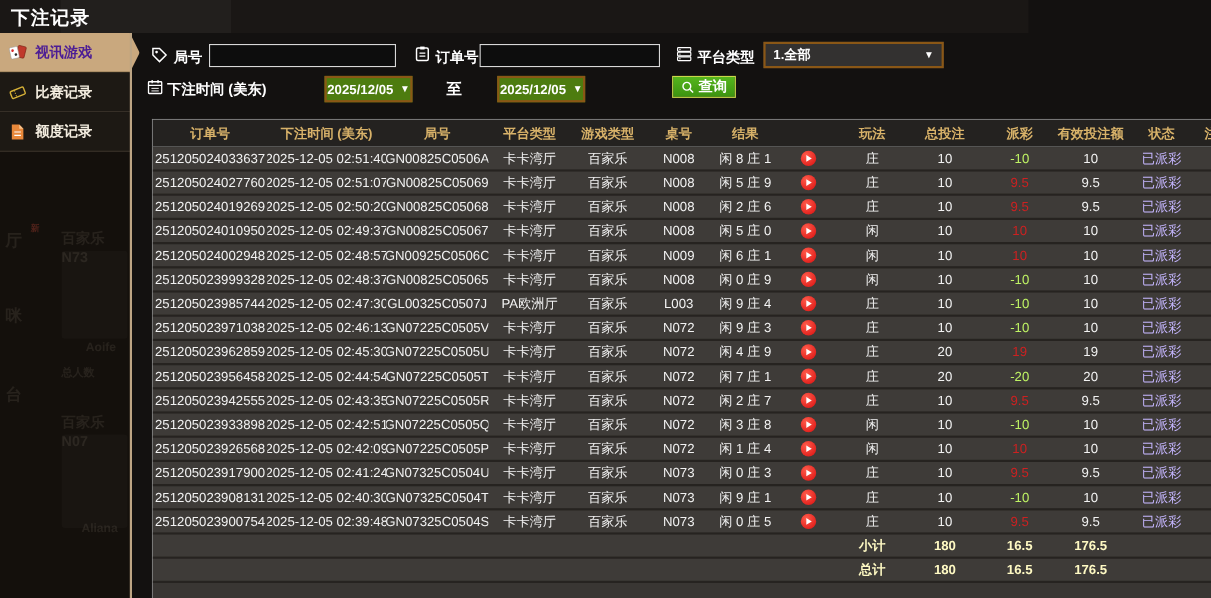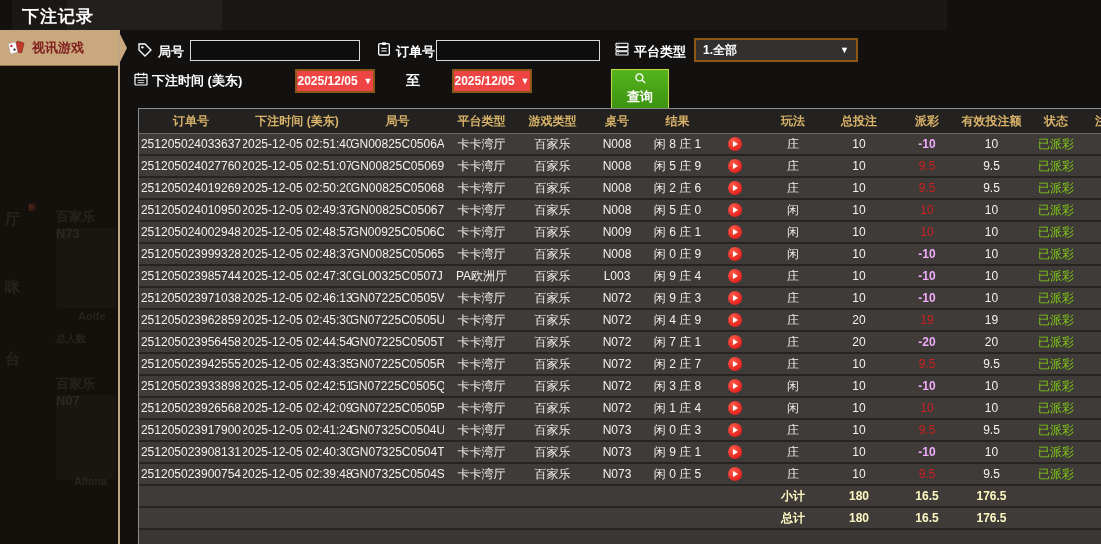--- a/index.html
+++ b/index.html
@@ -1,63 +1,63 @@
 <!DOCTYPE html>
 <html><head>
 <meta charset="utf-8">
 <style>
   * { margin:0; padding:0; box-sizing:border-box; }
   html,body { background:#000; }
   body { font-family:"Liberation Sans", sans-serif; }
   .screen { position:relative; width:1101px; height:544px; background:#131110; overflow:hidden; }
 
   
-  .titlebar { position:absolute; left:12px; top:0; width:935px; height:30px; background:#1a1715; }
+  .titlebar { position:absolute; left:0; top:0; width:935px; height:30px; background:#1a1715; }
   .ghost-tab { position:absolute; left:55px; top:0; width:155px; height:30px; background:rgba(255,255,255,0.035); }
   .page-title { position:absolute; left:10px; top:5px; font-size:17px; font-weight:bold; color:#ffffff; letter-spacing:1px; }
 
   
   .sidebar { position:absolute; left:0; top:30px; width:118px; height:514px; background:#14100c; }
   .vline { position:absolute; left:118px; top:30px; width:2px; height:514px; background:#bda584; }
   .menu-item { position:relative; display:flex; align-items:center; gap:7px; height:36px; width:118px;
                padding-left:7px; background:#1d1914; border-bottom:1px solid #3a322a;
                color:#f3ecdf; font-size:13px; font-weight:bold; cursor:pointer; }
-  .menu-item.active { width:127px; background:#c9a87e; color:#7f1d1d;
+  .menu-item.active { width:127px; background:#c9a87e; color:#4c1d95;
                clip-path:polygon(0 0,118px 0,127px 18px,118px 36px,0 36px); border-bottom:1px solid #8d754f; }
   .menu-item .mi { width:18px; height:18px; flex:0 0 18px; }
 
   
   .hint { position:absolute; color:#9a8f80; opacity:0.14; font-weight:bold; pointer-events:none; }
   .hint.red { color:#ff5544; opacity:0.25; }
   .hint-card { position:absolute; background:rgba(255,255,255,0.025); border-radius:3px; pointer-events:none; }
 
   
   .flabel { position:absolute; color:#ffffff; font-size:13px; font-weight:bold; white-space:nowrap; }
   .ficon { position:absolute; width:16px; height:16px; }
   .finput { position:absolute; height:21px; background:#0d0d0d; border:1px solid #d8d8d8; color:#eee;
             font-size:12px; padding:0 5px; outline:none; font-family:"Liberation Sans",sans-serif; }
   .fselect { position:absolute; height:24px; background:#333130; border:2px solid #8a5716; color:#fff;
              font-size:12px; font-weight:bold; display:flex; align-items:center; justify-content:space-between;
              padding:0 7px; cursor:pointer; }
   .fselect .arr { font-size:9px; color:#fff; }
-  .dateselect { justify-content:center; gap:6px; background:#ef4444; }
-  .query-btn { position:absolute; left:611px; top:69px; width:58px; height:40px;
+  .dateselect { justify-content:center; gap:6px; background:#4d7c0f; }
+  .query-btn { position:absolute; left:611px; top:69px; width:58px; height:20px;
                background:linear-gradient(#55b51d,#3c9310); border:1px solid #c9d84a; color:#fff;
-               font-size:13px; font-weight:bold; display:flex; align-items:center; justify-content:center; gap:3px; cursor:pointer;flex-direction:column; }
+               font-size:13px; font-weight:bold; display:flex; align-items:center; justify-content:center; gap:3px; cursor:pointer; }
 
   
   .table-wrap { position:absolute; left:138px; top:108px; width:963px; height:436px; overflow:hidden; }
   .btable { width:1011px; border-left:1px solid #8c8c8c; border-top:1px solid #8c8c8c; }
   .trow, .thead { display:grid; grid-template-columns:104px 108px 93px 75px 67px 62px 59px 55px 62px 70px 66px 63px 66px 61px; }
   .thead { height:25px; background:#242220; border-bottom:1px solid #6b6b6b; }
   .th { display:flex; align-items:center; justify-content:center; color:#d8b269; font-size:12px; font-weight:bold; white-space:nowrap; overflow:hidden; }
   .th:last-child { justify-content:flex-start; padding-left:6px; }
   .trow { height:22px; background:#3e3b38; border-bottom:2px solid #262320; }
   .td { display:flex; align-items:center; justify-content:center; color:#f2f2f2; font-size:12px; white-space:nowrap; overflow:hidden; }
-  .td.pos { color:#cc2121; } .td.neg { color:#f0abfc;font-weight:bold; } .td.green { color:#84cc16; }
+  .td.pos { color:#cc2121; } .td.neg { color:#bef264; } .td.green { color:#c4b5fd; }
   .trow.summary .td { color:#fef9c3; font-weight:bold; }
   .play-btn { width:14px; height:14px; border-radius:50%; background:radial-gradient(circle at 35% 30%,#ff5a4a,#d90f0f); position:relative; cursor:pointer; }
   .play-btn::after { content:""; position:absolute; left:5px; top:4px; border-left:5px solid #fff; border-top:3px solid transparent; border-bottom:3px solid transparent; }
   .table-filler { width:1011px; height:60px; background:#393633; }
 </style>
 </head>
 <body>
 
 <div class="screen">
 
@@ -72,20 +72,38 @@
         <g transform="rotate(14 17 12)">
             <rect x="11" y="4" width="10" height="14" rx="1.5" fill="#c0392b" stroke="#7d2418" stroke-width="0.8"></rect>
           </g>
         <g transform="rotate(-12 8 12)">
             <rect x="3" y="5" width="10" height="14" rx="1.5" fill="#ffffff" stroke="#999" stroke-width="0.6"></rect>
           <circle cx="6.5" cy="9" r="1.6" fill="#d42a2a"></circle>
             <circle cx="9.5" cy="14.5" r="1.6" fill="#2b2b2b"></circle>
           </g>
       </svg>
       <span>视讯游戏</span>
+    </div>
+    <div class="menu-item">
+      <svg class="mi" viewBox="0 0 24 24">
+        <g transform="rotate(-22 12 12)">
+            <rect x="3.5" y="8" width="17" height="9" rx="1.5" fill="none" stroke="#d4af37" stroke-width="1.7"></rect>
+        <line x1="9" y1="8" x2="9" y2="17" stroke="#d4af37" stroke-width="1.2" stroke-dasharray="1.6 1.6"></line>
+          </g>
+      </svg>
+      <span>比赛记录</span>
+    </div>
+    <div class="menu-item">
+      <svg class="mi" viewBox="0 0 24 24">
+        <path d="M5 3h9l5 5v13H5z" fill="#e8883a"></path>
+        <path d="M14 3v5h5z" fill="#f7c38d"></path>
+        <line x1="8" y1="12" x2="16" y2="12" stroke="#fff" stroke-width="1.4"></line>
+        <line x1="8" y1="16" x2="16" y2="16" stroke="#fff" stroke-width="1.4"></line>
+      </svg>
+      <span>额度记录</span>
     </div>
 
     <span class="hint" style="left:5px; top:180px; font-size:15px;">厅</span>
     <span class="hint red" style="left:28px; top:172px; font-size:8px;">新</span>
     <span class="hint" style="left:5px; top:248px; font-size:15px;">咪</span>
     <span class="hint" style="left:5px; top:320px; font-size:15px;">台</span>
     <span class="hint" style="left:56px; top:178px; font-size:13px;">百家乐N73</span>
     <div class="hint-card" style="left:56px; top:198px; width:60px; height:80px;"></div>
     <span class="hint" style="left:78px; top:280px; font-size:11px;">Aoife</span>
     <span class="hint" style="left:56px; top:302px; font-size:10px;">总人数</span>

